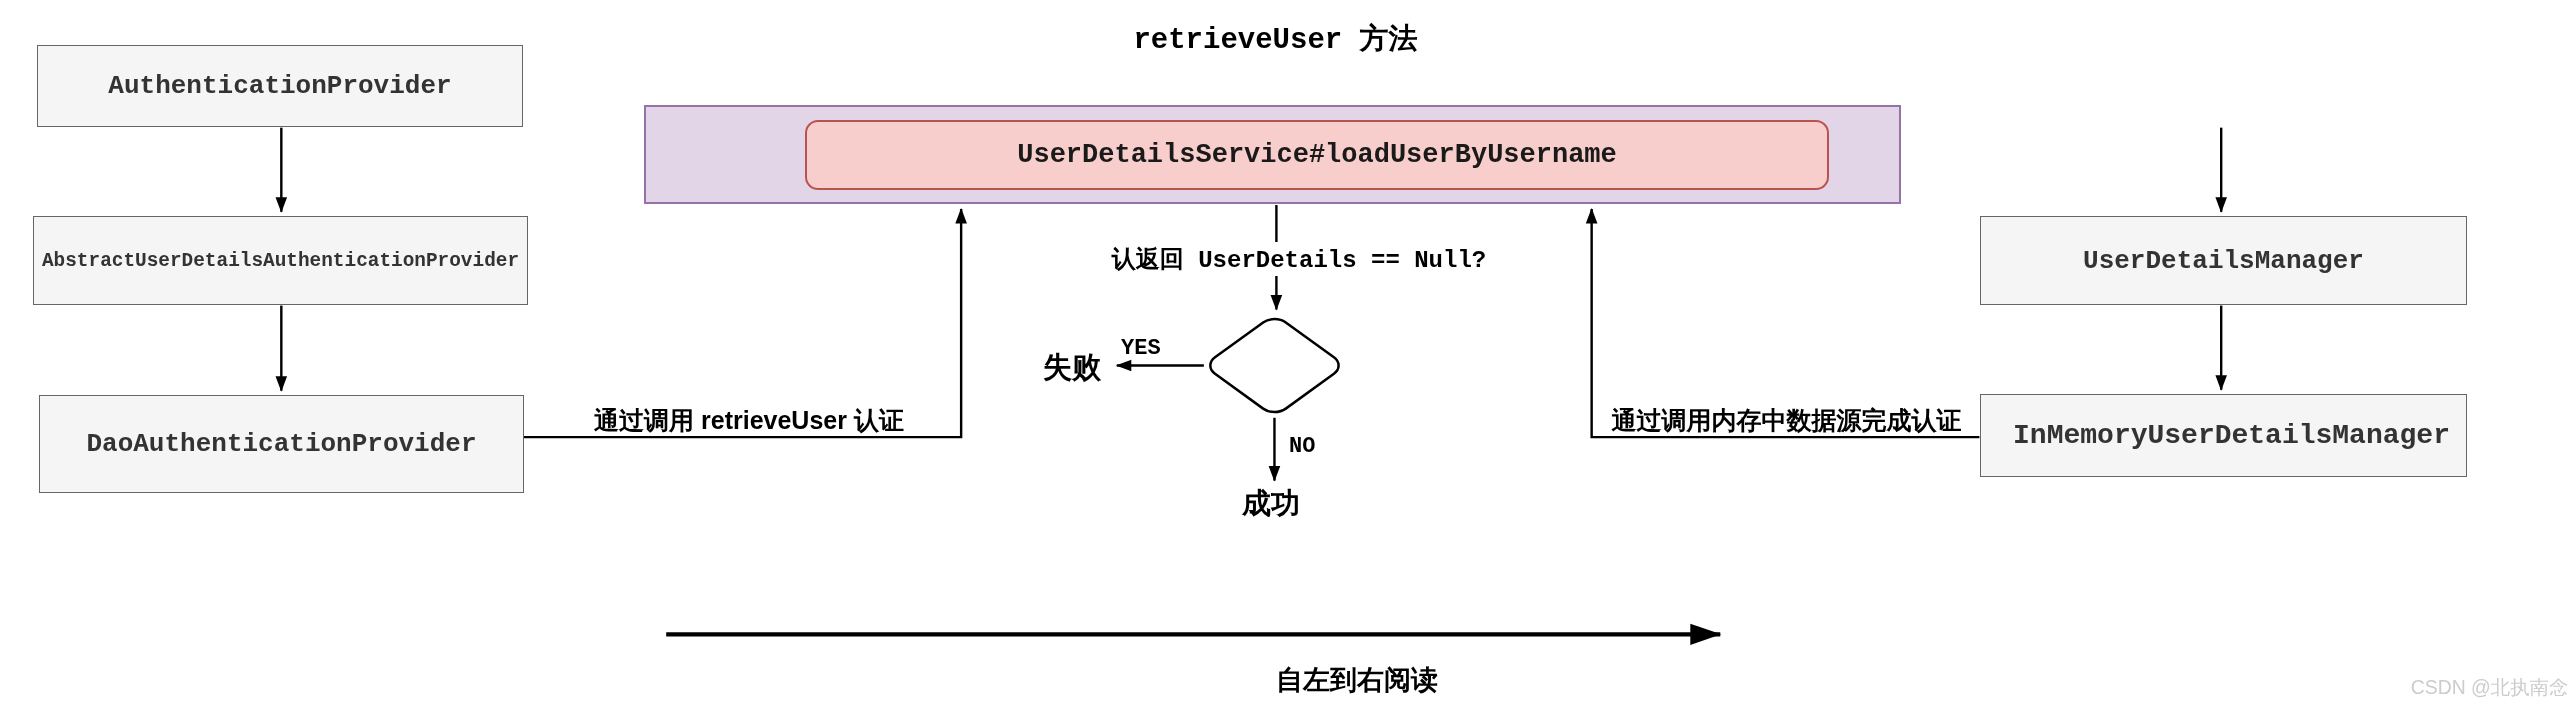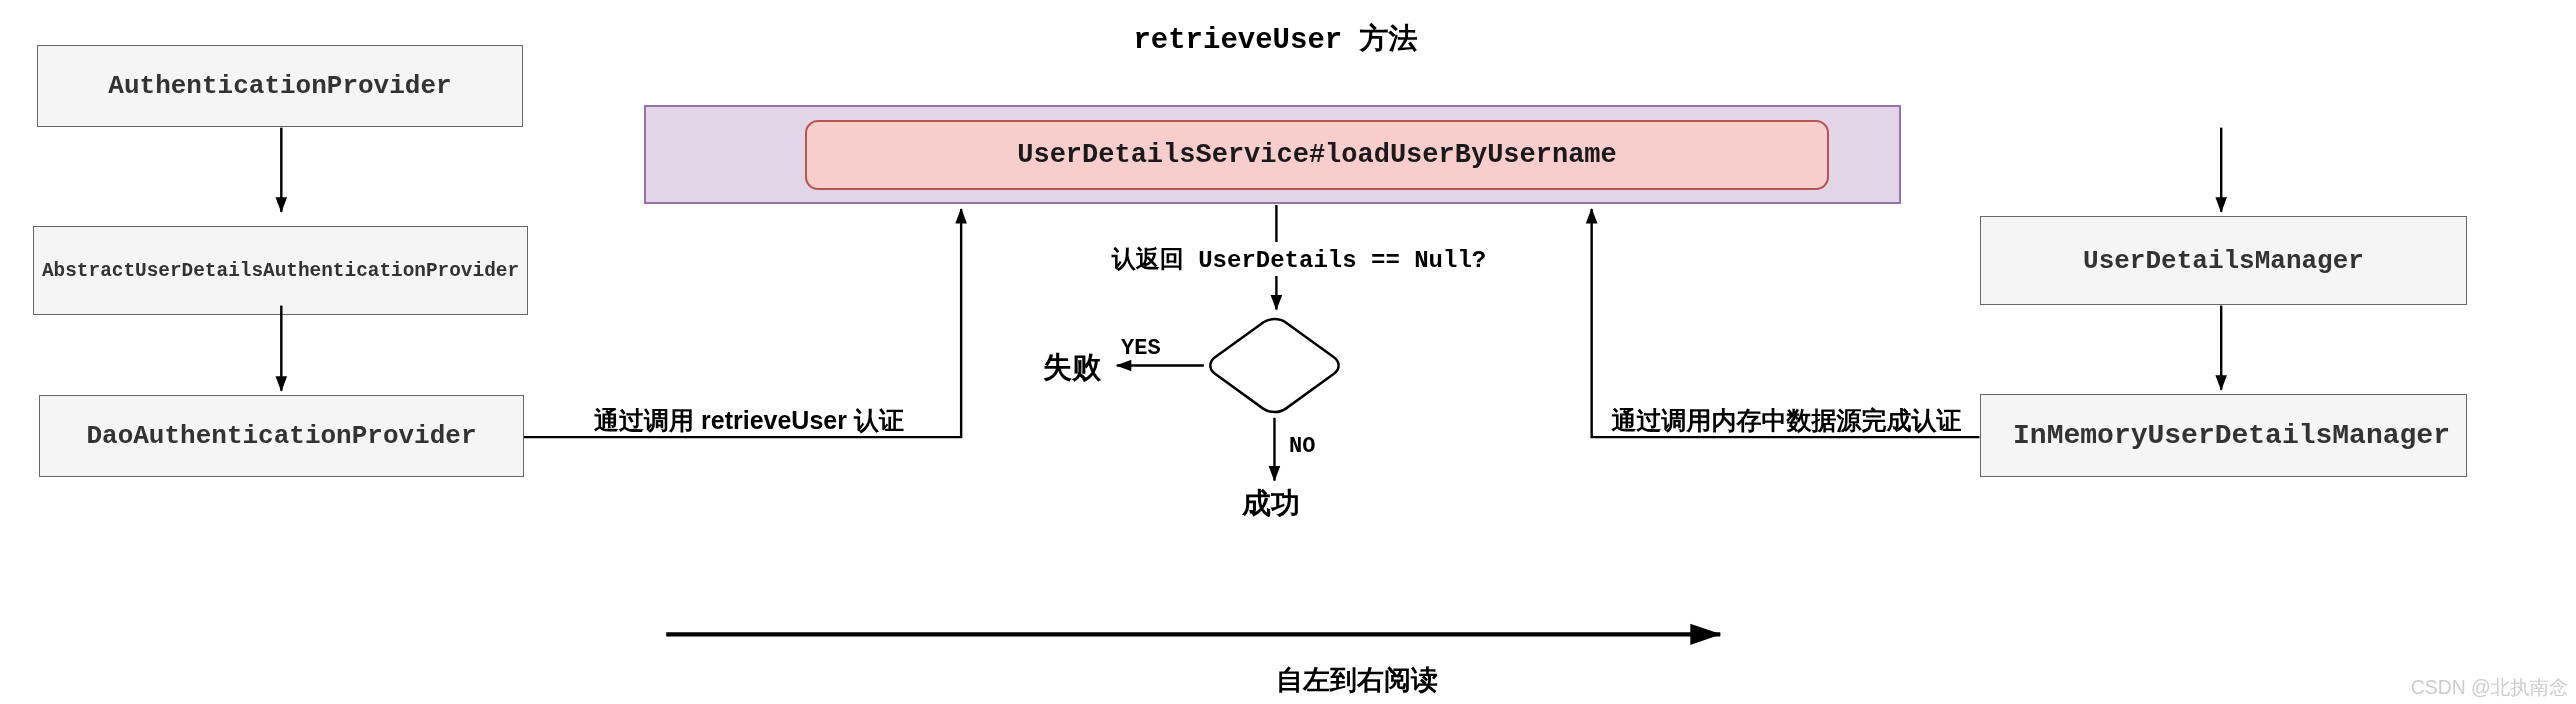--- a/index.html
+++ b/index.html
@@ -67,22 +67,22 @@
     <line x1="1244" y1="378" x2="1154" y2="378" stroke="#000" stroke-width="2.5" marker-end="url(#arr)"></line>
 
     <line x1="1317" y1="432" x2="1317" y2="497" stroke="#000" stroke-width="2.5" marker-end="url(#arr)"></line>
 
     <line x1="688" y1="656" x2="1778" y2="656" stroke="#000" stroke-width="4.5" marker-end="url(#arrBig)"></line>
   </svg>
 
   <div class="lbl title mono" style="left:985px;top:19.4px;width:581px;">retrieveUser 方法</div>
 
   <div class="node" style="left:37px;top:45px;width:486px;height:82px;font-size:26px;">AuthenticationProvider</div>
-  <div class="node" style="left:33px;top:216px;width:495px;height:89px;font-size:19.4px;margin-top:10px;">AbstractUserDetailsAuthenticationProvider</div>
-  <div class="node" style="left:39px;top:395px;width:485px;height:82px;font-size:26px;text-align:center;">DaoAuthenticationProvider</div>
+  <div class="node" style="left:33px;top:216px;width:495px;height:89px;font-size:19.4px;">AbstractUserDetailsAuthenticationProvider</div>
+  <div class="node" style="left:39px;top:395px;width:485px;height:98px;font-size:26px;text-align:center;">DaoAuthenticationProvider</div>
 
   <div class="node" style="left:1980px;top:216px;width:487px;height:89px;font-size:26px;">UserDetailsManager</div>
   <div class="node" style="left:1980px;top:394px;width:487px;height:83px;font-size:28px;padding-left:16px;">InMemoryUserDetailsManager</div>
 
   <div class="container-box" style="left:644px;top:105px;width:1257px;height:99px;"></div>
   <div class="highlight-box" style="left:805px;top:120px;width:1024px;height:70px;font-size:27px;">UserDetailsService#loadUserByUsername</div>
 
   <div class="lbl question mono" style="left:1079px;top:242px;width:440px;"><span>认返回 UserDetails == Null?</span></div>
   <div class="lbl yesno mono" style="left:1121px;top:336px;">YES</div>
   <div class="lbl yesno mono" style="left:1289px;top:434px;">NO</div>

